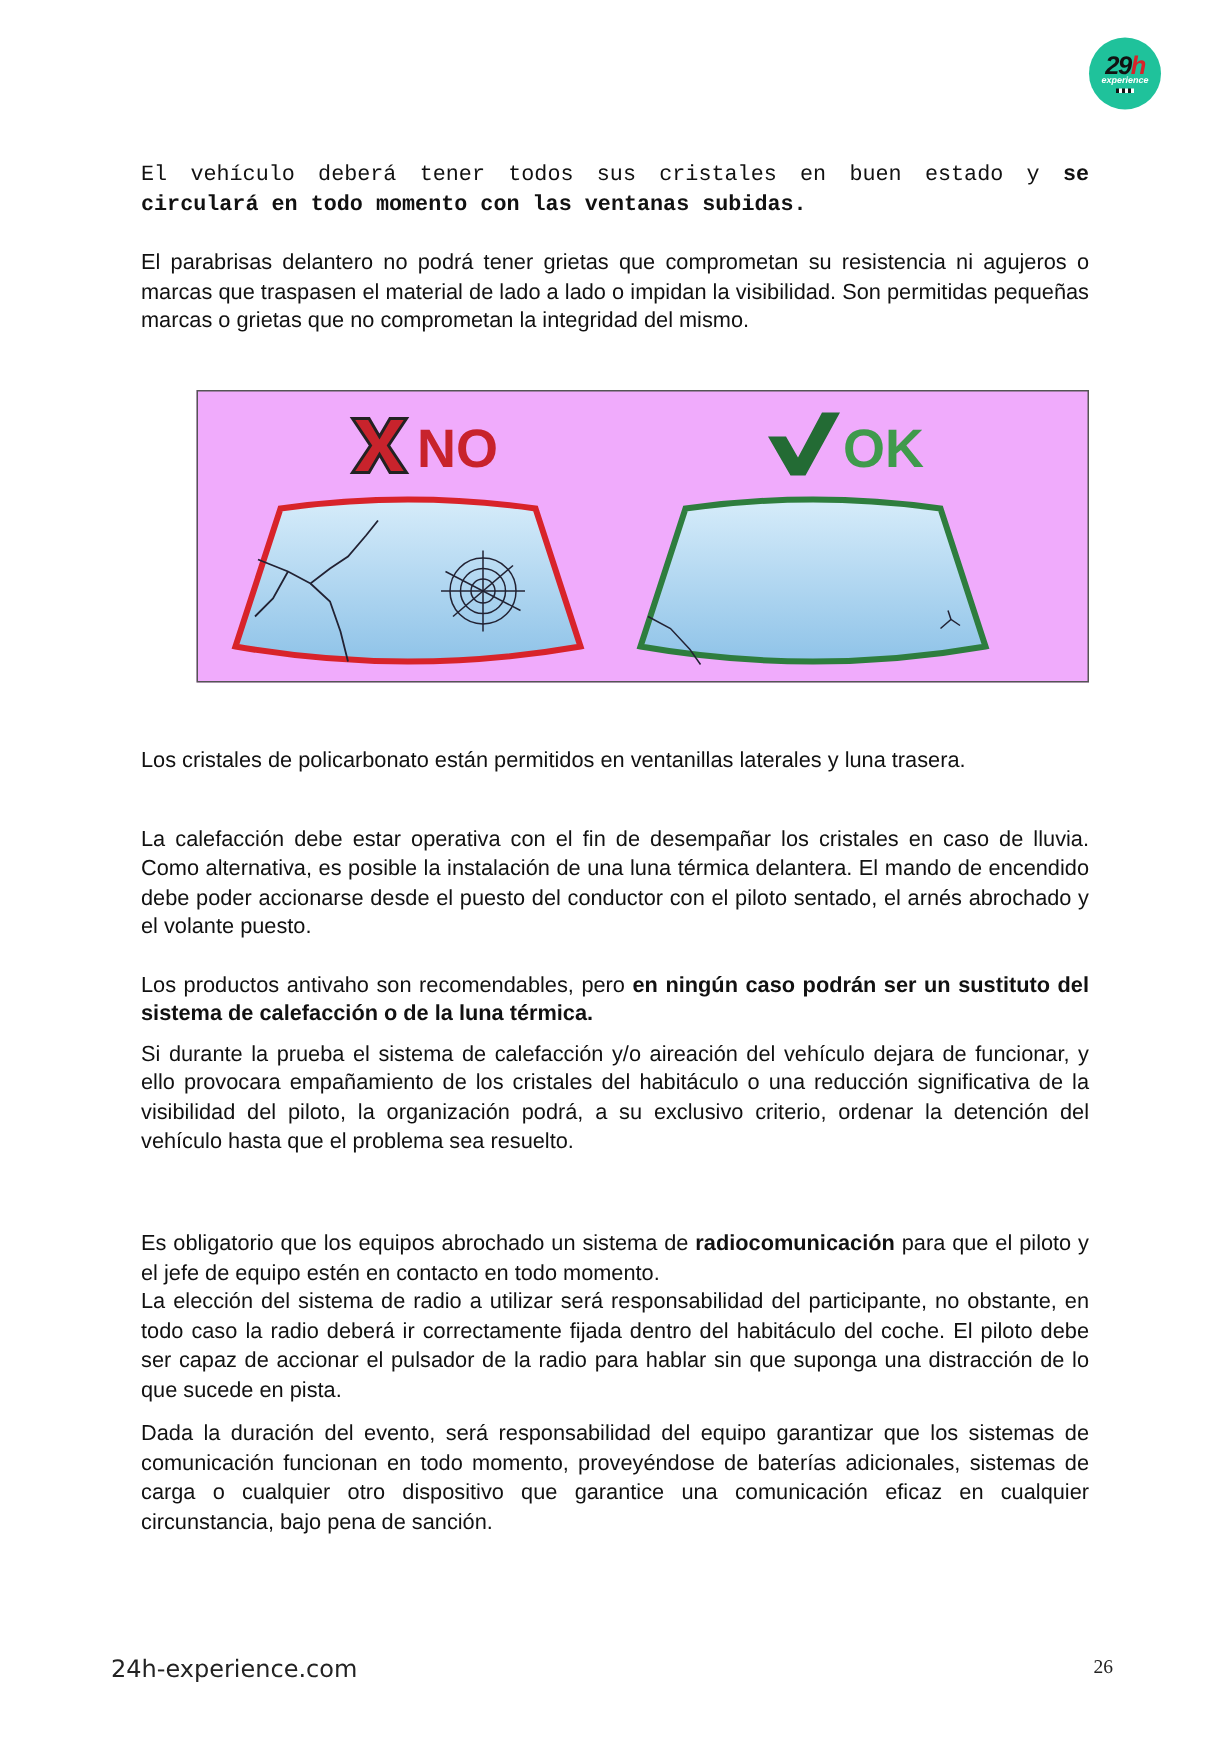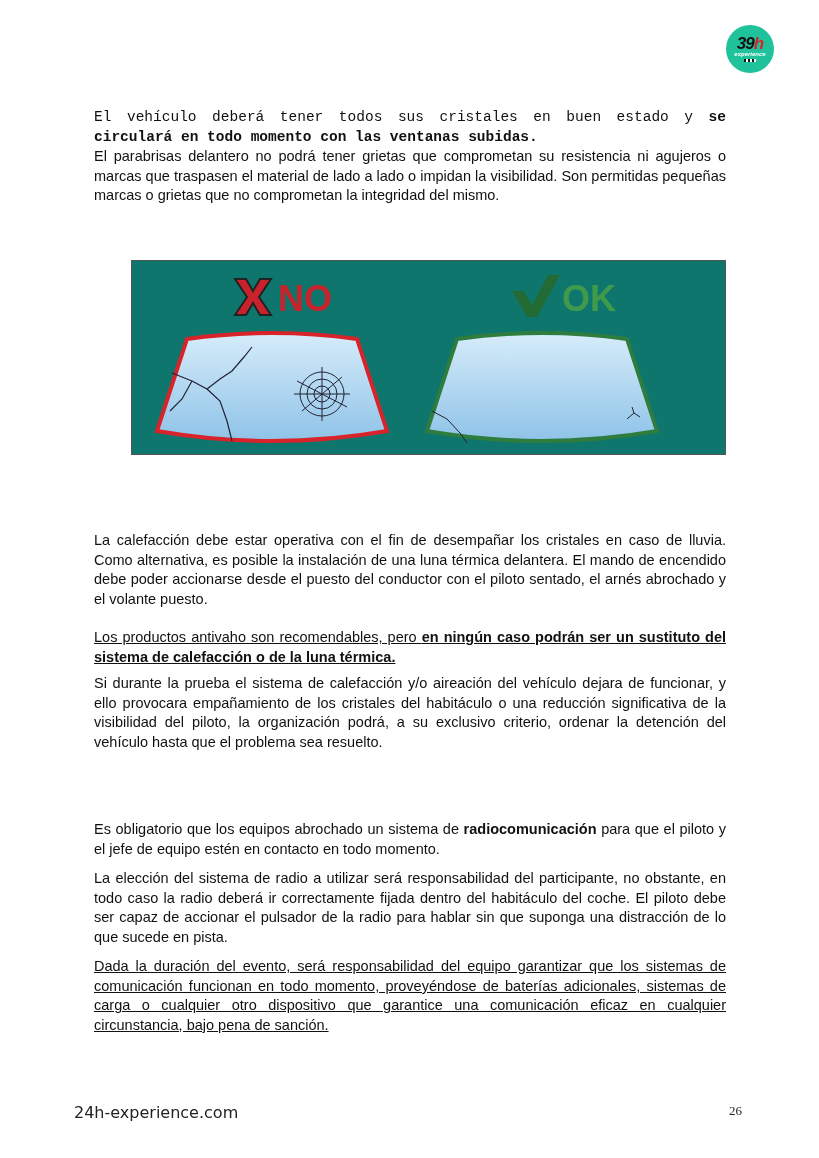--- a/index.html
+++ b/index.html
@@ -12,39 +12,39 @@
       font-size: 17px; line-height: 15px; color: #111; letter-spacing: -1px; }
     .logo .big .h { color: #d8232a; }
     .logo .small { font-size: 6px; font-style: italic; font-weight: bold; color: #fff; line-height: 7px; }
     .logo .flag { width: 12px; height: 3px; margin-top: 1px;
       background: repeating-linear-gradient(90deg, #111 0 2px, #fff 2px 4px); }
     .content { position: absolute; left: 94px; width: 632px; }
     h2 { font-size: 14.5px; font-weight: bold; margin: 0; line-height: 18px; }
     p { font-size: 14.5px; line-height: 19.5px; margin: 0; text-align: justify; }
     b { font-weight: bold; }
     .figure { position: absolute; left: 131px; top: 260px; width: 595px; height: 195px;
-      border: 1px solid #555; background: #0f766e; box-sizing: border-box; }
+      border: 1px solid #555; background: #f0abfc; box-sizing: border-box; }
     .figure svg { display: block; }
     .footer-left { position: absolute; left: 74px; top: 1103px; font-family: "DejaVu Sans", sans-serif;
       font-size: 16px; color: #222; }
     .footer-right { position: absolute; left: 729px; top: 1103px; font-family: Liberation Serif, serif;
       font-size: 13px; color: #222; }
   </style>
 </head>
 <body>
 
 <div class="logo">
-  <div class="big"><span>39</span><span class="h">h</span></div>
+  <div class="big"><span>29</span><span class="h">h</span></div>
   <div class="small">experience</div>
   <div class="flag"></div>
 </div>
 
 <div class="content" style="top:98px;">
   <p style="margin-top:10px;font-family:Liberation Mono, monospace;"><span>El vehículo deberá tener todos sus cristales en buen estado y </span><b>se circulará en todo momento con las ventanas subidas.</b></p>
-  <p style="">El parabrisas delantero no podrá tener grietas que comprometan su resistencia ni agujeros o marcas que traspasen el material de lado a lado o impidan la visibilidad. Son permitidas pequeñas marcas o grietas que no comprometan la integridad del mismo.</p>
+  <p style="margin-top:19px;">El parabrisas delantero no podrá tener grietas que comprometan su resistencia ni agujeros o marcas que traspasen el material de lado a lado o impidan la visibilidad. Son permitidas pequeñas marcas o grietas que no comprometan la integridad del mismo.</p>
 </div>
 
 <div class="figure">
   <svg width="553" height="193" viewBox="0 0 553 193">
     <defs>
       <linearGradient id="glass" x1="0" y1="0" x2="0" y2="1">
         <stop offset="0" stop-color="#d6ecfa"></stop>
         <stop offset="1" stop-color="#8fc3e8"></stop>
       </linearGradient>
     </defs>
@@ -77,25 +77,26 @@
 
     <g>
       <path d="M325 78 Q410 66 495 78 L525 170 Q410 190 295 170 Z" fill="url(#glass)" stroke="#2e7d3e" stroke-width="4"></path>
       <path d="M300 150 L315 158 L328 172 L335 182" fill="none" stroke="#223" stroke-width="1"></path>
       <path d="M495 158 L502 152 L508 156 M502 152 L500 146" fill="none" stroke="#223" stroke-width="1"></path>
     </g>
   </svg>
 </div>
 
 <div class="content" style="top:498px;">
+  <p>Los cristales de policarbonato están permitidos en ventanillas laterales y luna trasera.</p>
   <p style="margin-top:33px;">La calefacción debe estar operativa con el fin de desempañar los cristales en caso de lluvia. Como alternativa, es posible la instalación de una luna térmica delantera. El mando de encendido debe poder accionarse desde el puesto del conductor con el piloto sentado, el arnés abrochado y el volante puesto.</p>
-  <p style="margin-top:19px;text-decoration:underline;"><span>Los productos antivaho son recomendables, pero </span><b>en ningún caso podrán ser un sustituto del sistema de calefacción o de la luna térmica.</b></p>
+  <p style="margin-top:19px;"><span>Los productos antivaho son recomendables, pero </span><b>en ningún caso podrán ser un sustituto del sistema de calefacción o de la luna térmica.</b></p>
   <p style="margin-top:7px;">Si durante la prueba el sistema de calefacción y/o aireación del vehículo dejara de funcionar, y ello provocara empañamiento de los cristales del habitáculo o una reducción significativa de la visibilidad del piloto, la organización podrá, a su exclusivo criterio, ordenar la detención del vehículo hasta que el problema sea resuelto.</p>
 </div>
 
 <div class="content" style="top:810px;">
   <p style="margin-top:10px;"><span>Es obligatorio que los equipos abrochado un sistema de </span><b>radiocomunicación</b><span> para que el piloto y el jefe de equipo estén en contacto en todo momento.</span></p>
-  <p style="margin-top:10px;">La elección del sistema de radio a utilizar será responsabilidad del participante, no obstante, en todo caso la radio deberá ir correctamente fijada dentro del habitáculo del coche. El piloto debe ser capaz de accionar el pulsador de la radio para hablar sin que suponga una distracción de lo que sucede en pista.</p>
-  <p style="margin-top:10px;text-decoration:underline;">Dada la duración del evento, será responsabilidad del equipo garantizar que los sistemas de comunicación funcionan en todo momento, proveyéndose de baterías adicionales, sistemas de carga o cualquier otro dispositivo que garantice una comunicación eficaz en cualquier circunstancia, bajo pena de sanción.</p>
+  <p style="">La elección del sistema de radio a utilizar será responsabilidad del participante, no obstante, en todo caso la radio deberá ir correctamente fijada dentro del habitáculo del coche. El piloto debe ser capaz de accionar el pulsador de la radio para hablar sin que suponga una distracción de lo que sucede en pista.</p>
+  <p style="margin-top:10px;">Dada la duración del evento, será responsabilidad del equipo garantizar que los sistemas de comunicación funcionan en todo momento, proveyéndose de baterías adicionales, sistemas de carga o cualquier otro dispositivo que garantice una comunicación eficaz en cualquier circunstancia, bajo pena de sanción.</p>
 </div>
 
 <div class="footer-left">24h-experience.com</div>
 <div class="footer-right">26</div>
 
 </body></html>

